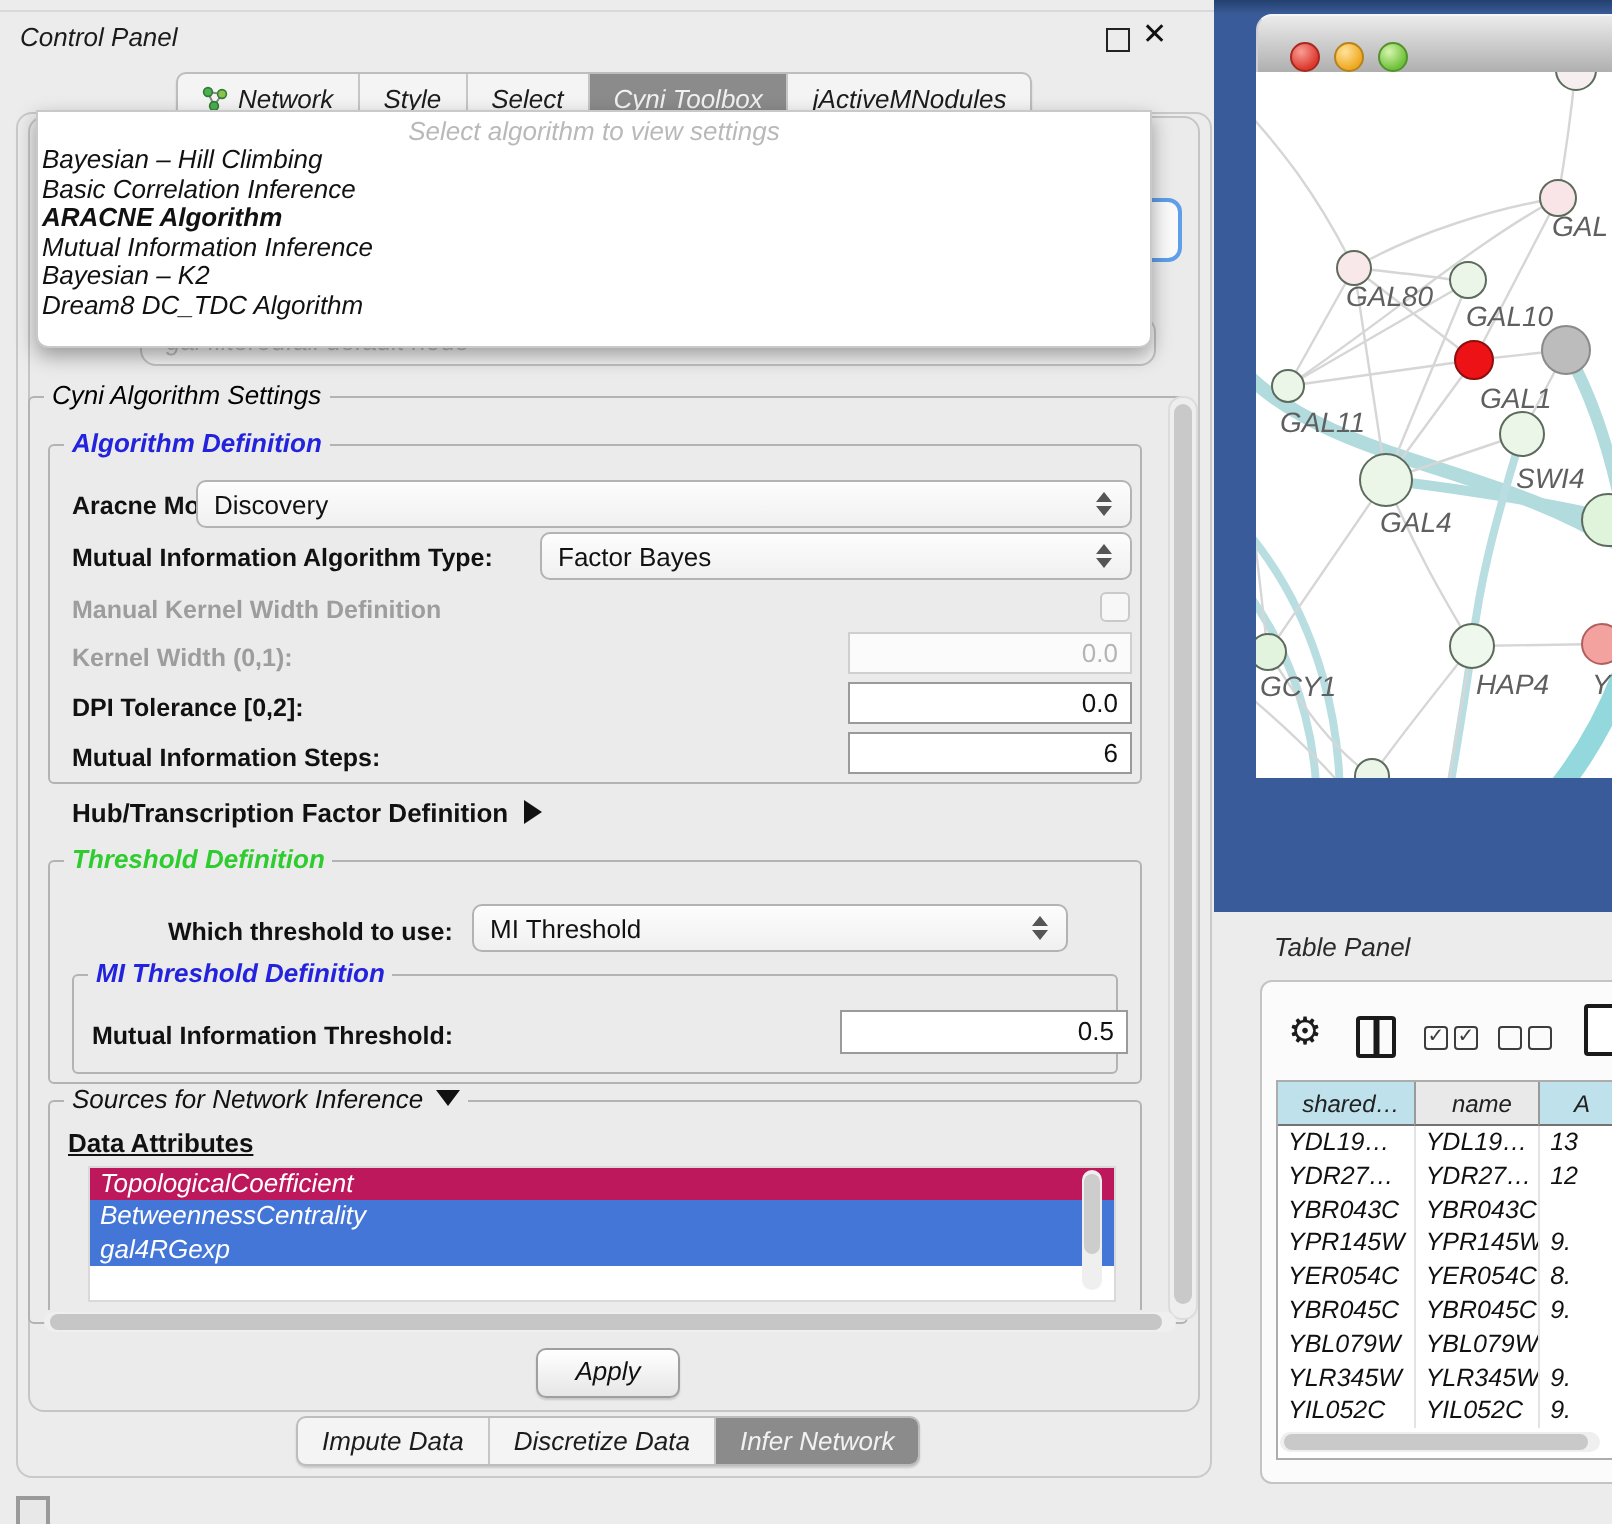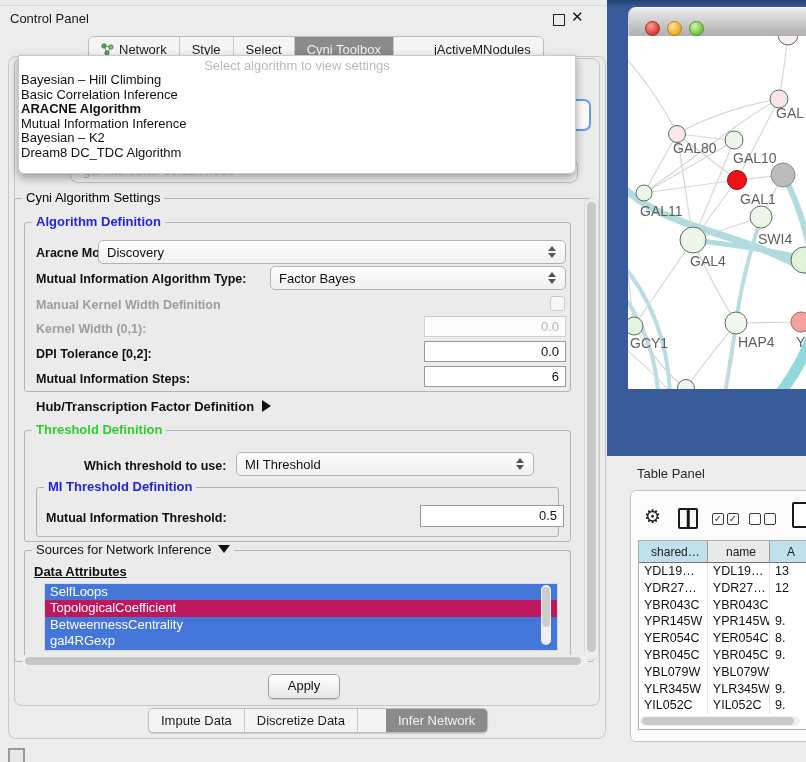--- a/index.html
+++ b/index.html
@@ -1,34 +1,34 @@
 <!DOCTYPE html>
 <html><head>
 <meta charset="utf-8">
 <style>
   html,body{margin:0;padding:0;}
   body{font-family:"Liberation Sans","DejaVu Sans",sans-serif;}
   #screen{position:relative;width:806px;height:762px;background:#ececec;overflow:hidden;}
-  .abs{position:absolute;}
+  .abs{position:absolute;font-style:italic;}
 
   
   #cp-titlebar-text{left:10px;top:11px;font-size:13px;color:#1b1b1b;}
   #cp-float{left:553px;top:14px;width:10px;height:10px;border:1.5px solid #222;background:transparent;}
   #cp-close{left:571px;top:8px;font-size:15px;font-weight:bold;color:#111;}
   #cp-topline{left:0;top:5px;width:608px;height:1px;background:#d9d9d9;}
 
   #outer-panel{left:8px;top:56px;width:596px;height:681px;background:#ececec;border:1px solid #c9c9c9;border-radius:8px;}
   #inner-panel{left:14px;top:58px;width:584px;height:646px;background:#ebebeb;border:1px solid #c5c5c5;border-radius:8px;}
 
   
   .tabbar{display:flex;border:1px solid #bdbdbd;border-radius:5px;overflow:hidden;background:#f4f4f4;
           box-shadow:0 1px 1px rgba(0,0,0,.15);}
   .tab{display:flex;align-items:center;justify-content:center;gap:5px;font-size:13px;color:#1c1c1c;
        border-right:1px solid #c6c6c6;padding:0 12px;height:100%;box-sizing:border-box;white-space:nowrap;}
-  .tab:last-child{border-right:none;margin-left:28px;}
+  .tab:last-child{border-right:none;}
   .tab.selected{background:#8b8b8b;color:#f2f2f2;}
   #top-tabbar{left:88px;top:36px;height:24px;}
   #bottom-tabbar{left:148px;top:708px;height:23px;}
 
   
   #algo-popup{left:18px;top:55px;width:556px;height:117px;background:#ffffff;border:1px solid #c9c9c9;
               border-radius:0 0 6px 6px;box-shadow:0 4px 10px rgba(0,0,0,.35);z-index:30;overflow:hidden;}
   #algo-placeholder{text-align:center;font-size:13px;color:#b9b9b9;padding-top:2px;height:15px;}
   .algo-item{font-size:13px;color:#111;height:14.6px;line-height:14.6px;padding-left:2px;white-space:nowrap;}
   .algo-item.selected{font-weight:bold;}
@@ -214,21 +214,20 @@
   <div class="abs legend" style="left:44px;top:479px;color:#2323dd;">MI Threshold Definition</div>
   <div class="flabel" style="left:46px;top:511px;">Mutual Information Threshold:</div>
   <div class="tfield" style="left:420px;top:505px;width:144px;height:22px;">0.5</div>
 
   <div class="group" style="left:24px;top:550px;width:545px;height:104px;border-bottom:none;border-radius:3px 3px 0 0;"></div>
   <div class="abs legend plain" style="left:32px;top:542px;color:#111;">
     <span>Sources for Network Inference</span><span class="tri-down"></span>
   </div>
   <div class="flabel" style="left:34px;top:564px;font-size:13px;text-decoration:underline;">Data Attributes</div>
   <div class="abs" id="attr-list">
-      <div class="attr-item" style="background: rgb(68, 118, 215);">SelfLoops</div>
       <div class="attr-item" style="background: #be185d;">TopologicalCoefficient</div>
       <div class="attr-item" style="background: rgb(68, 118, 215);">BetweennessCentrality</div>
       <div class="attr-item" style="background: rgb(68, 118, 215);">gal4RGexp</div>
     </div>
   <div class="abs" id="attr-vscroll">
       <i></i>
     </div>
 
   <div class="abs" id="main-vscroll">
       <i></i>

